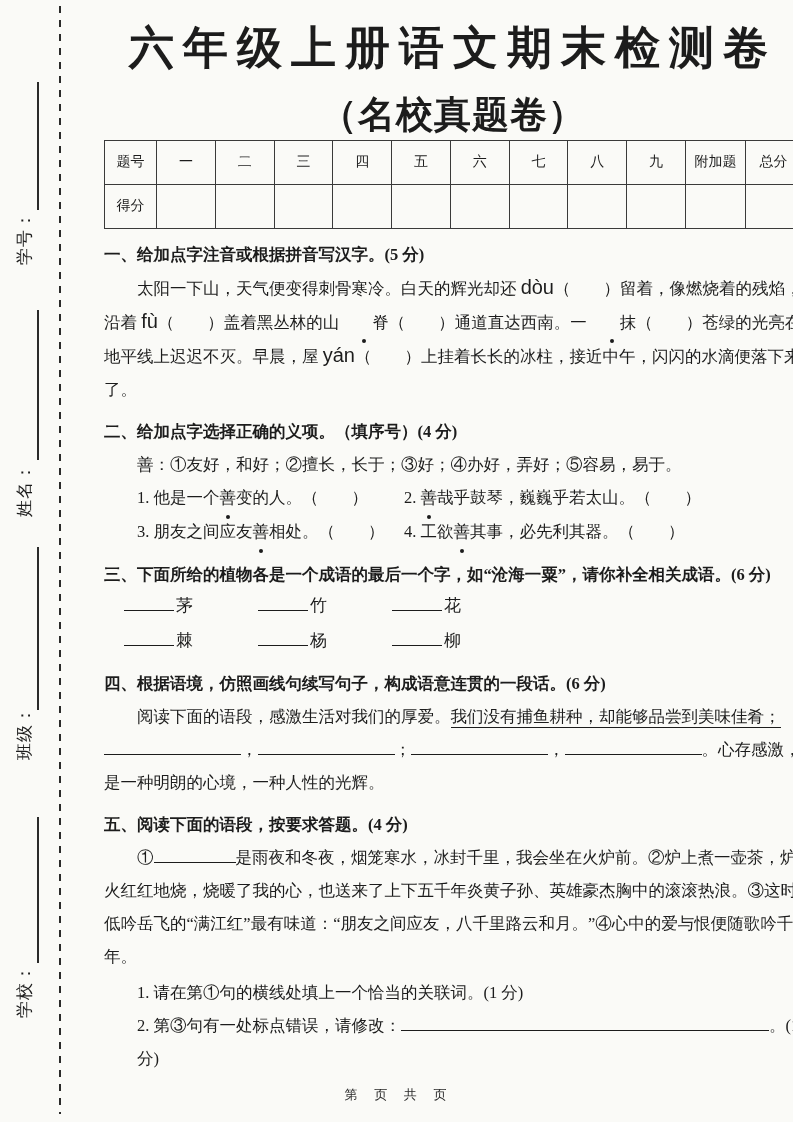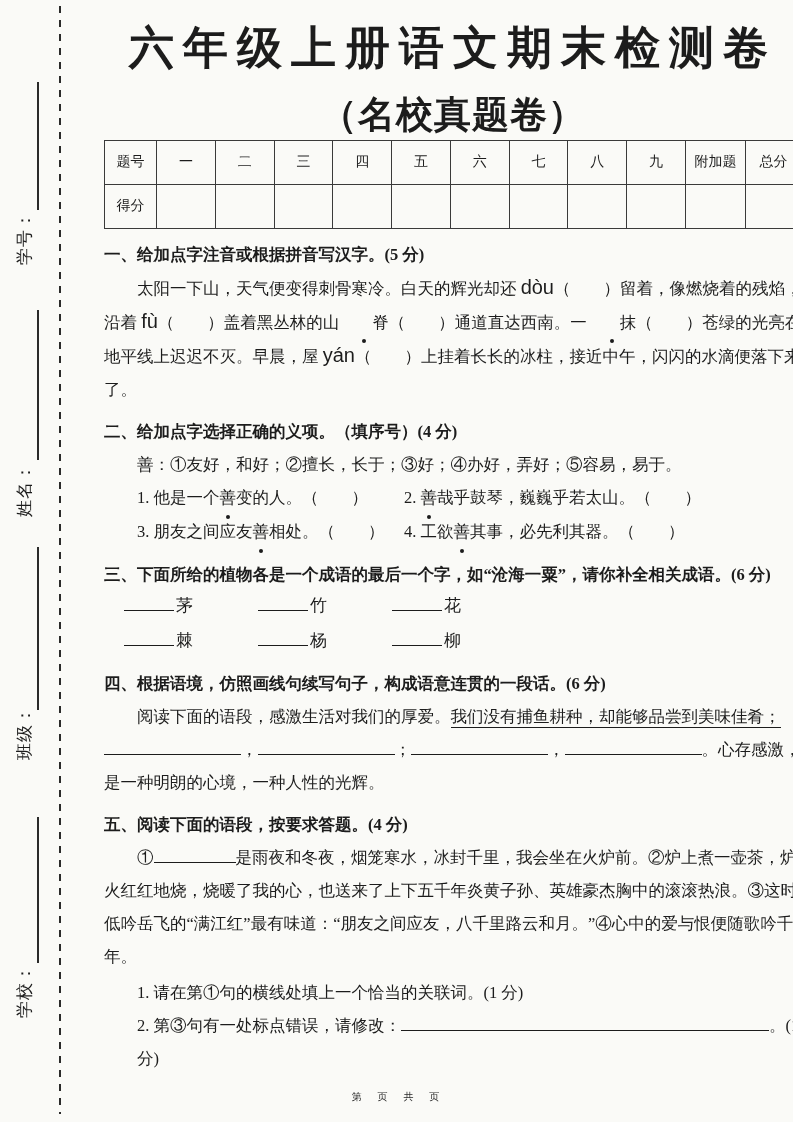--- a/index.html
+++ b/index.html
@@ -85,21 +85,21 @@
   .two-col { display:flex; font-size:16.5px; line-height:34px; }
   .two-col .c1 { width:300px; padding-left:2em; box-sizing:border-box; }
   .two-col .c2 { flex:1; }
 
   .idiom-row { display:flex; padding-left:20px; font-size:17px; line-height:35px; }
   .idiom-item { width:134px; }
   .idiom-item .blank { margin-right:2px; }
 
   .footer {
     position:absolute; left:0; right:0; bottom:18px; text-align:center;
-    font-size:10px; font-family:"Liberation Sans", sans-serif;
+    font-size:13px; font-family:"Liberation Sans", sans-serif;
     word-spacing:9px; letter-spacing:2px; color:#2a2a2a;
   }
 </style>
 </head>
 <body>
 
 <div class="page">
 
   <div class="binding-line"></div>
   <div class="write-line wl-1"></div>

